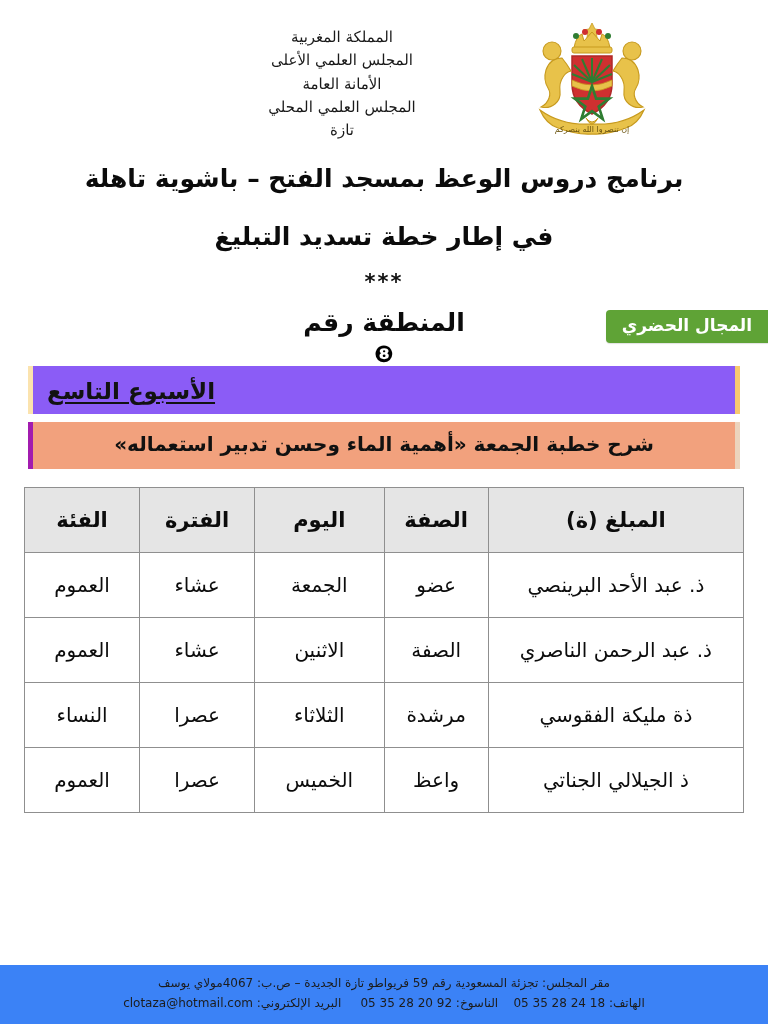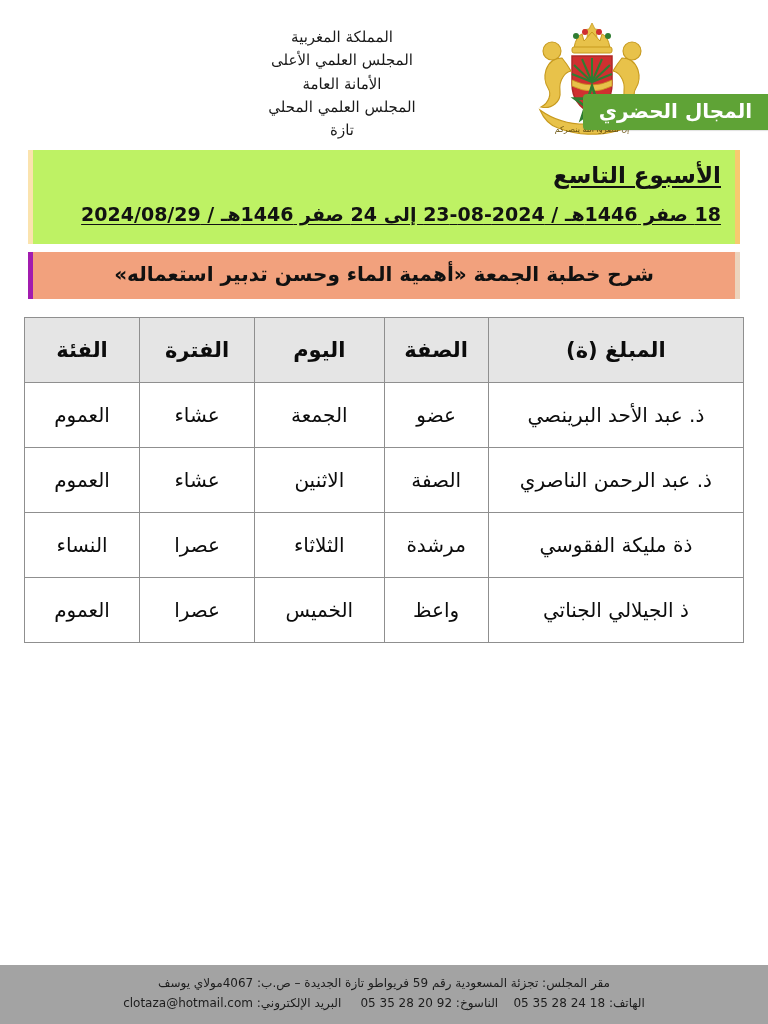--- a/index.html
+++ b/index.html
@@ -108,40 +108,40 @@
     height: 40px;
     margin-top: -56px;
     margin-bottom: 16px;
   }
   .urban-badge {
     position: absolute;
     top: 0;
     right: 0;
     background: #5fa336;
     color: #ffffff;
-    font-size: 20px;
+    font-size: 17px;
     font-weight: bold;
     font-family: "DejaVu Sans", "Liberation Sans", sans-serif;
     padding: 6px 16px 8px 16px;
     border-radius: 4px 0 0 4px;
     line-height: 1.1;
     box-shadow: 0 1px 1px rgba(0,0,0,0.12);
     white-space: nowrap;
     text-align: center;
   }
 
   
   .banners { padding: 0 28px; }
 
   .week-box {
-    background: #bef264;
+    background: #8b5cf6;
     border-right: 5px solid #f7c96f;
     border-left: 5px solid #fbe3ae;
-    padding: 10px 14px 16px 14px;
-    text-align: right;
+    padding: 10px 14px 7px 14px;
+    text-align: left;
     box-sizing: border-box;
   }
   .week-title {
     font-size: 23px;
     font-weight: bold;
     text-decoration: underline;
     text-underline-offset: 3px;
     color: #121212;
     font-family: "DejaVu Sans", "Liberation Sans", sans-serif;
     line-height: 1.35;
@@ -208,21 +208,21 @@
   }
   col.c-name { width: 35.5%; }
   col.c-role { width: 14.5%; }
   col.c-day  { width: 18%; }
   col.c-period { width: 16%; }
   col.c-audience { width: 16%; }
 
   
   .footer {
     margin-top: auto;
-    background: #a3a3a3;
+    background: #3b82f6;
     padding: 9px 0 10px 0;
     text-align: center;
     direction: rtl;
   }
   .footer-line {
     font-size: 12px;
     color: #1c1c1c;
     line-height: 1.65;
     font-family: "DejaVu Sans", "Liberation Sans", sans-serif;
     white-space: nowrap;
@@ -280,30 +280,36 @@
     <div class="ministry-block">
       <div>المملكة المغربية</div>
       <div>المجلس العلمي الأعلى</div>
       <div>الأمانة العامة</div>
       <div>المجلس العلمي المحلي</div>
       <div>تازة</div>
     </div>
 
   </div>
 
+  <div class="title-block">
+    <div class="doc-title">برنامج دروس الوعظ بمسجد الفتح – باشوية تاهلة</div>
+    <div class="doc-subtitle">في إطار خطة تسديد التبليغ</div>
+    <div class="asterisks">***</div>
+    <div class="zone-line">المنطقة رقم</div>
+    <div class="zone-number">❽</div>
+  </div>
 
   <div class="badge-row">
     <div class="urban-badge">المجال الحضري</div>
   </div>
 
   <div class="banners">
 
     <div class="week-box">
       <div class="week-title">الأسبوع التاسع</div>
-      <div class="week-dates">18 صفر 1446هـ / 2024-08-23  إلى 24 صفر 1446هـ / 2024/08/29</div>
     </div>
 
     <div class="khutba-box">
       <div class="khutba-text">شرح خطبة الجمعة «أهمية الماء وحسن تدبير استعماله»</div>
     </div>
 
   </div>
 
   <div class="table-wrap">
     <table class="schedule">

